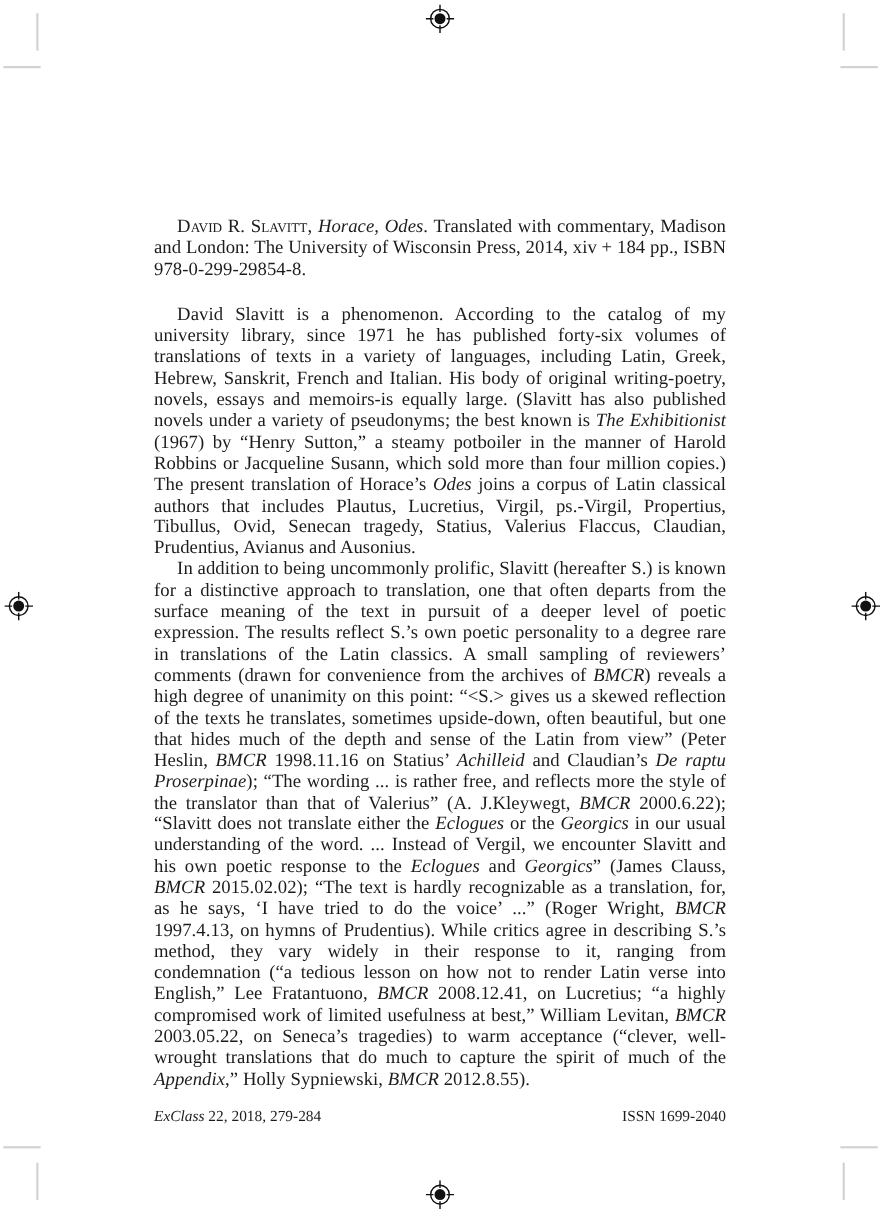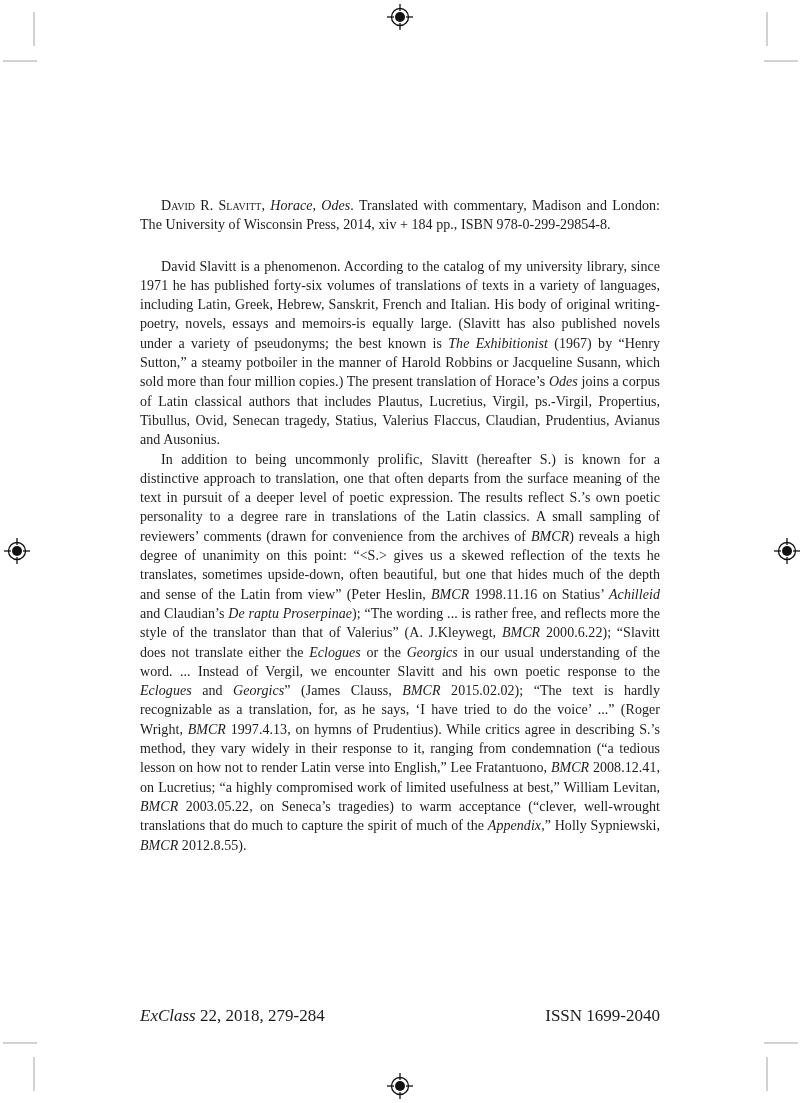--- a/index.html
+++ b/index.html
@@ -35,21 +35,21 @@
   
   .page {
     position: absolute;
     left: 140px;
     top: 196px;
     width: 520px;
   }
 
   p.para {
     margin: 0;
-    font-size: 14px;
+    font-size: 17px;
     line-height: 19.3px;
     text-align: justify;
     text-justify: inter-word;
     hyphens: none;
     letter-spacing: 0.05px;
   }
 
   p.para.indent {
     text-indent: 21px;
   }
@@ -68,21 +68,21 @@
 
   
   .footer {
     position: absolute;
     left: 140px;
     top: 1008px;
     width: 520px;
     display: flex;
     justify-content: space-between;
     align-items: baseline;
-    font-size: 17px;
+    font-size: 14px;
     line-height: 16px;
     color: #1c1c1c;
   }
   .footer-right { white-space: nowrap; }
 </style>
 </head>
 <body>
 
 <div class="crop-mark crop-v" style="left:33px;  top:12px;"></div>
 <div class="crop-mark crop-h" style="left:3px;  top:60px;"></div>

